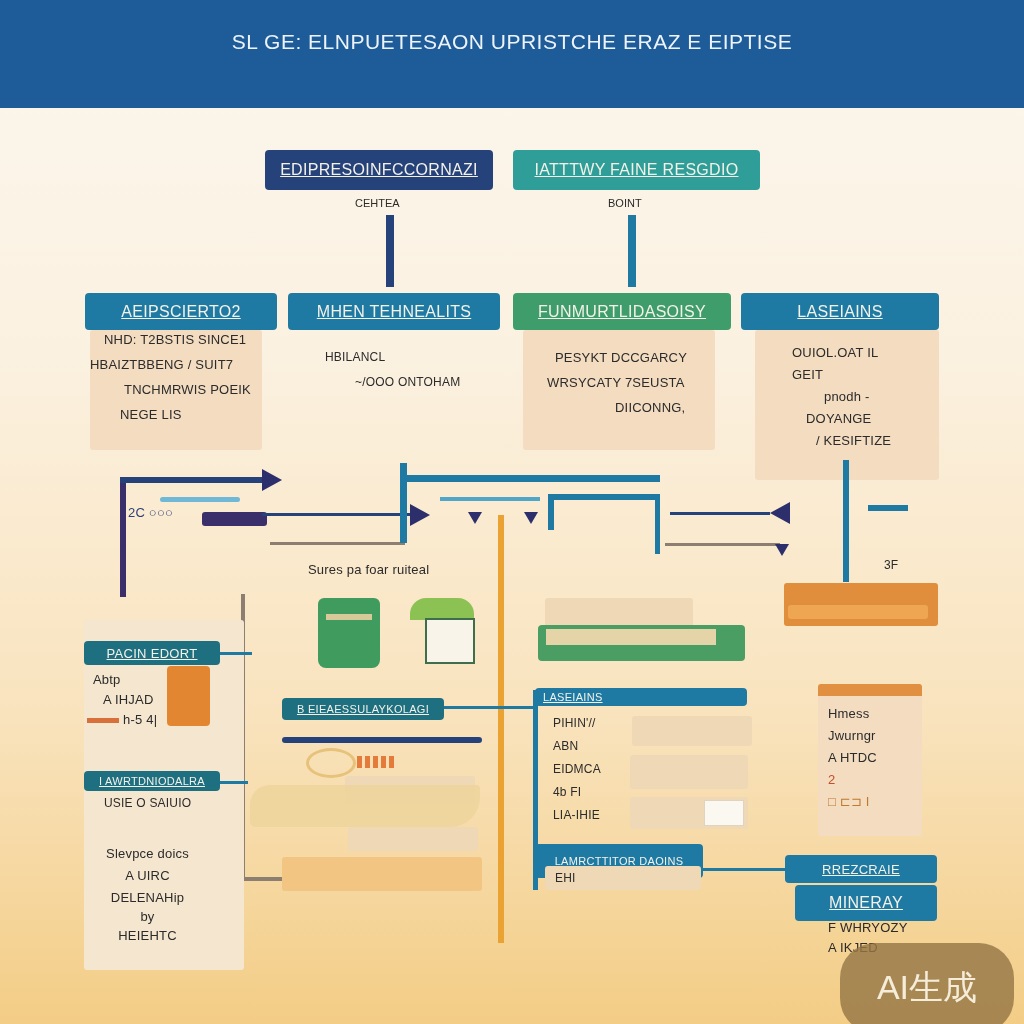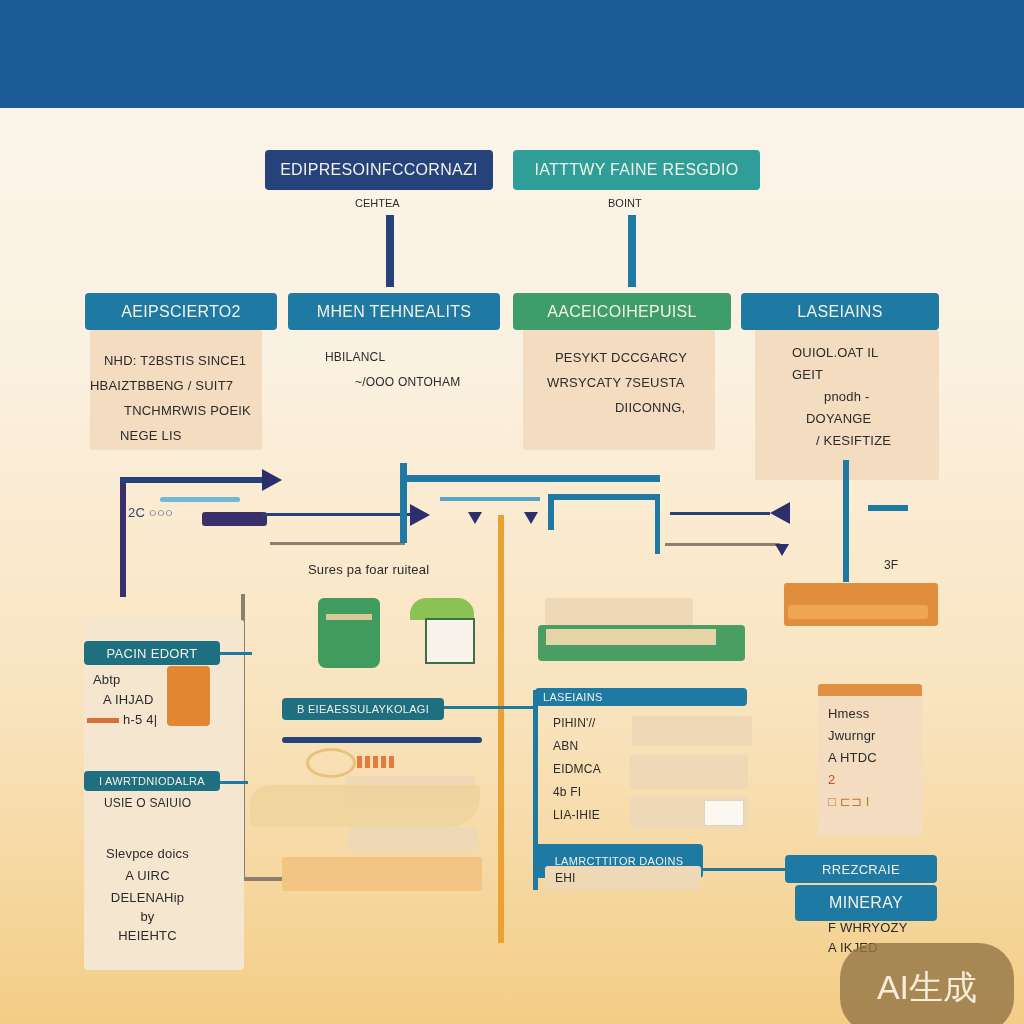--- a/index.html
+++ b/index.html
@@ -12,21 +12,21 @@
   .abs { position: absolute; }
   .header {
     left: 0; top: 0; width: 1024px; height: 108px;
     background: #1d5c98;
     color: #eef3fa; text-align: center;
   }
   .header .t1 { position: absolute; top: 30px; width: 100%; font-size: 21px; letter-spacing: 0.5px; }
   .header .t2 { position: absolute; top: 66px; width: 100%; font-size: 14px; letter-spacing: 0.3px; }
   .pill {
     color: #f4f1e8; font-size: 16px; text-align: center; border-radius: 4px;
-    display: flex; align-items: center; justify-content: center; letter-spacing: 0.3px;
+    display: flex; align-items: center; justify-content: center; letter-spacing: 0.3px; text-decoration: underline;
   }
   .navy { background: #25427a; }
   .teal { background: #2f9e98; }
   .blue { background: #1f7aa3; }
   .green { background: #3e9d6a; }
   .darkteal { background: #1e6f80; }
   .small { font-size: 11px; color: #2a2a2a; }
   .card { background: #f3dcc0; border-radius: 3px; }
   .txt { font-size: 13px; color: #2b2b2b; line-height: 25px; letter-spacing: 0.2px; }
   .line { background: #25427a; }
@@ -40,20 +40,21 @@
   .badge {
     left: 840px; top: 943px; width: 174px; height: 90px; border-radius: 35px;
     background: rgba(150,118,70,0.82); color: #f5ecd9; font-size: 34px;
     display: flex; align-items: center; justify-content: center;
   }
 </style>
 </head>
 <body>
 
 <div class="abs header">
+  <div class="t1">SL GE: ELNPUETESAON UPRISTCHE ERAZ E EIPTISE</div>
 </div>
 
 <div class="abs pill navy" style="left:265px;top:150px;width:228px;height:40px;">
   <span>EDIPRESOINFCCORNAZI</span>
 </div>
 <div class="abs small" style="left:355px;top:197px;">CEHTEA</div>
 <div class="abs line" style="left:386px;top:215px;width:8px;height:72px;"></div>
 
 <div class="abs pill teal" style="left:513px;top:150px;width:247px;height:40px;">
   <span>IATTTWY FAINE RESGDIO</span>
@@ -61,28 +62,28 @@
 <div class="abs small" style="left:608px;top:197px;">BOINT</div>
 <div class="abs tline" style="left:628px;top:215px;width:8px;height:72px;"></div>
 
 <div class="abs pill blue" style="left:85px;top:293px;width:192px;height:37px;">
     <span>AEIPSCIERTO2</span>
   </div>
 <div class="abs pill blue" style="left:288px;top:293px;width:212px;height:37px;">
     <span>MHEN TEHNEALITS</span>
   </div>
 <div class="abs pill green" style="left:513px;top:293px;width:218px;height:37px;">
-    <span>AACEICOIHEPUISL</span>
+    <span>FUNMURTLIDASOISY</span>
   </div>
 <div class="abs pill blue" style="left:741px;top:293px;width:198px;height:37px;">
     <span>LASEIAINS</span>
   </div>
 
 <div class="abs card" style="left:90px;top:330px;width:172px;height:120px;"></div>
-<div class="abs txt" style="left:104px;top:348px;">
+<div class="abs txt" style="left:104px;top:327px;">
   <div style="margin-left:0">NHD: T2BSTIS SINCE1</div>
   <div style="margin-left:-14px">HBAIZTBBENG / SUIT7</div>
   <div style="margin-left:20px">TNCHMRWIS POEIK</div>
   <div style="margin-left:16px">NEGE LIS</div>
 </div>
 
 <div class="abs txt" style="left:325px;top:345px;font-size:12px;">
   <div>HBILANCL</div>
   <div style="margin-left:30px">~/OOO ONTOHAM</div>
 </div>

